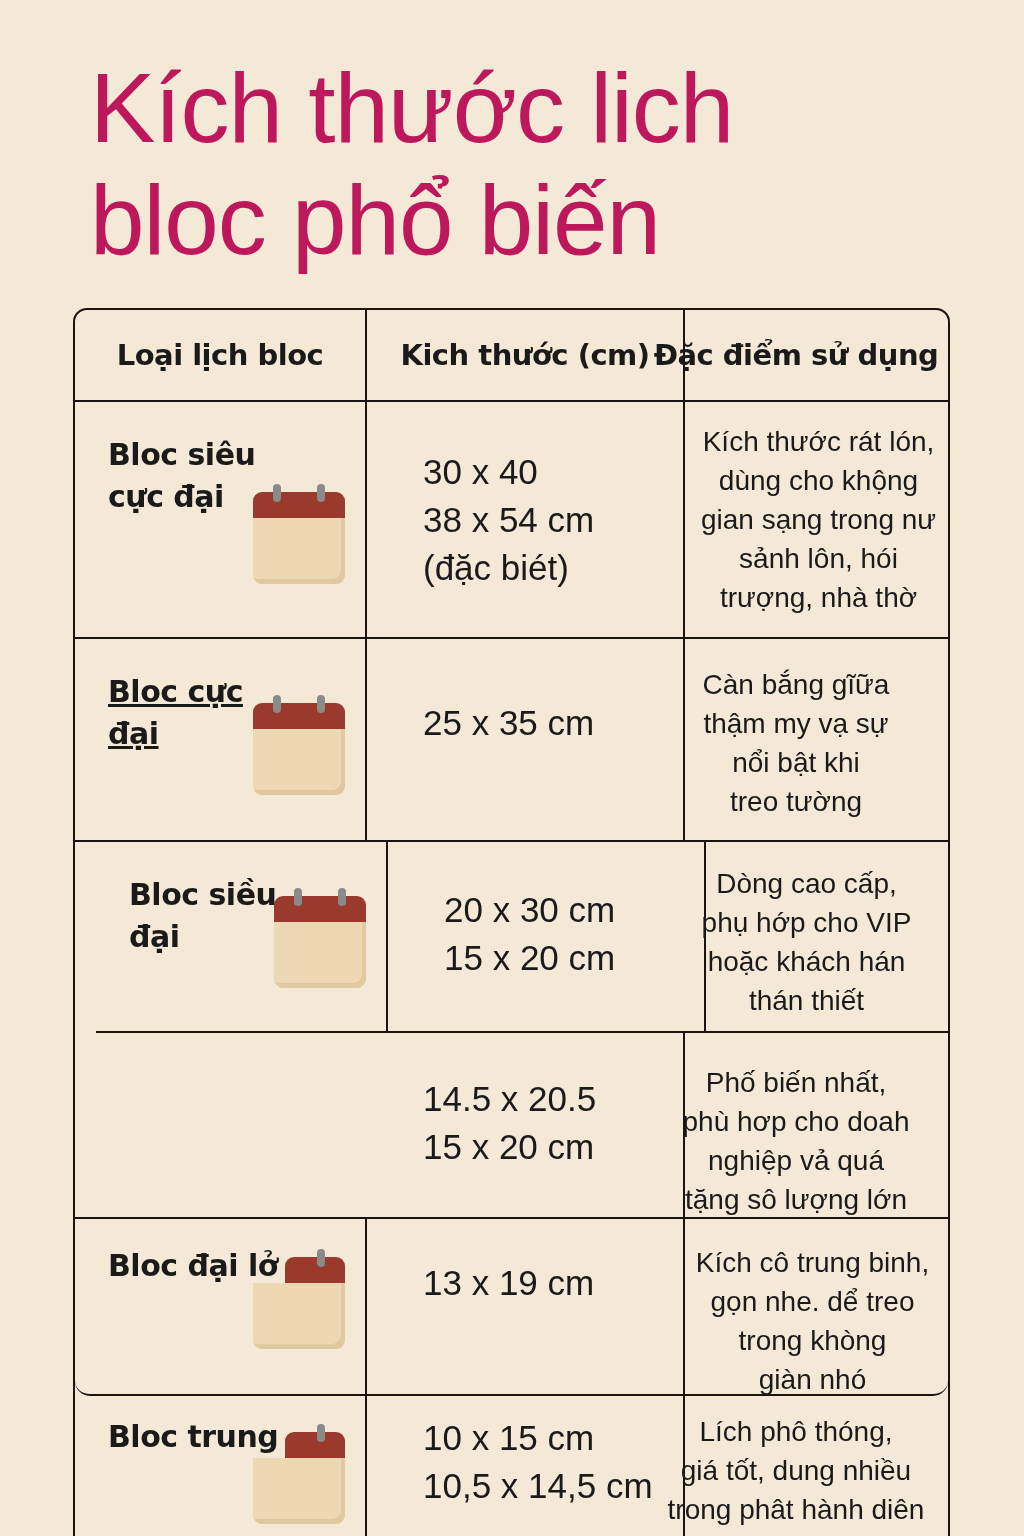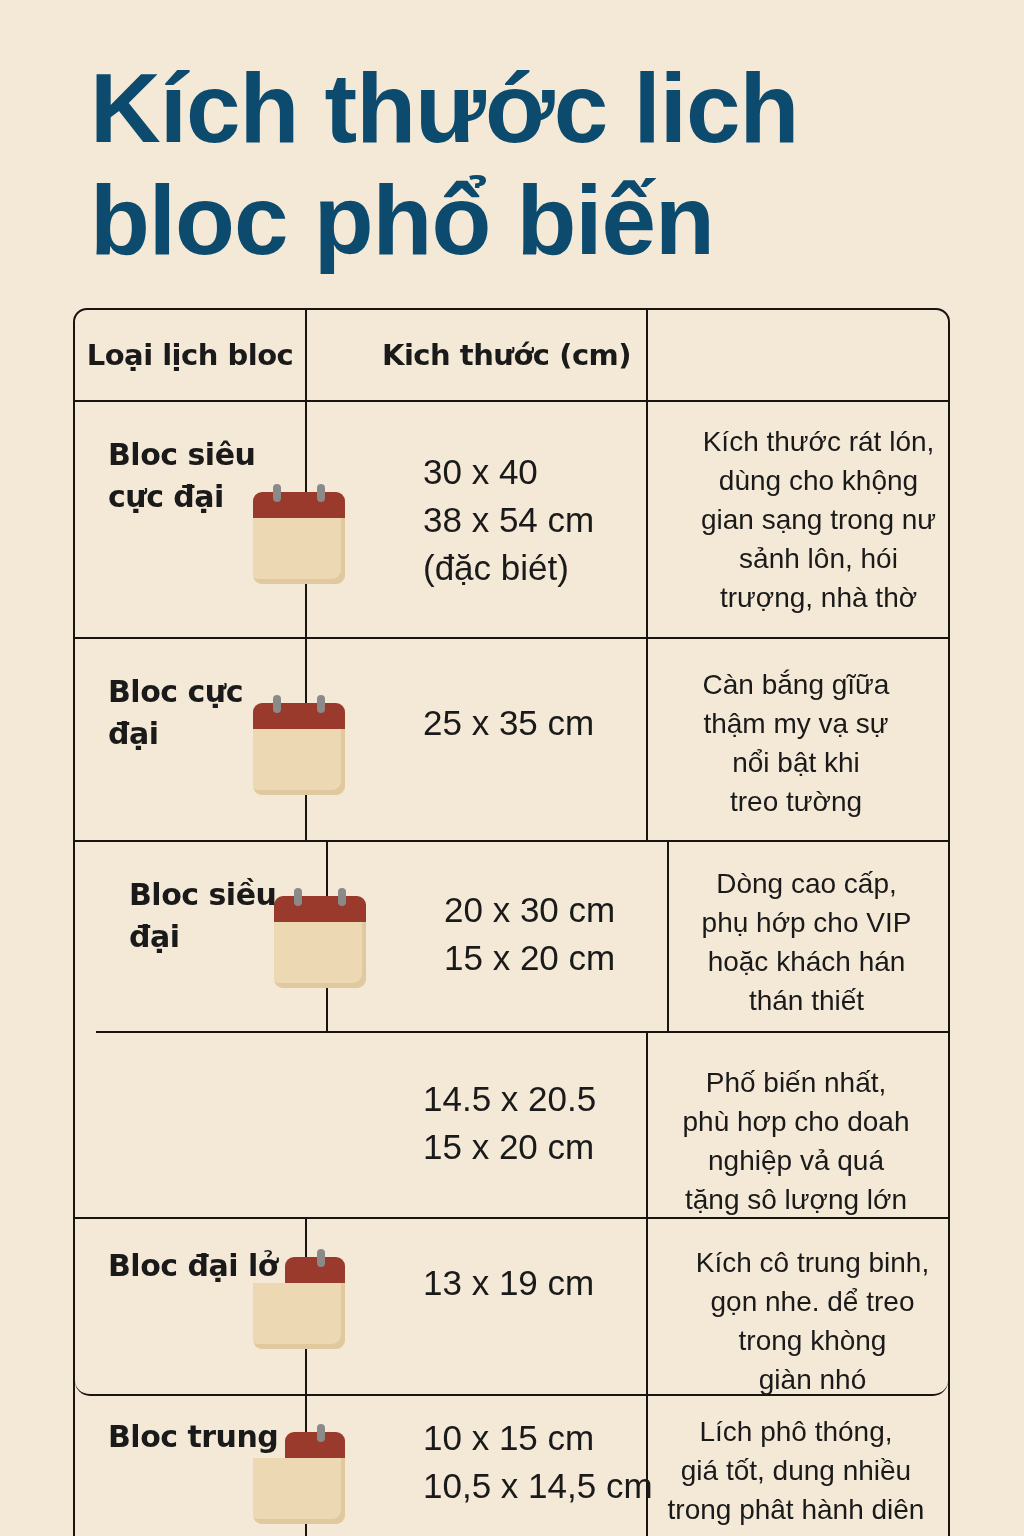--- a/index.html
+++ b/index.html
@@ -7,39 +7,39 @@
     width: 1024px; height: 1536px; overflow: hidden;
     background: #f4e9d7;
     font-family: "Liberation Sans", "DejaVu Sans", sans-serif;
     color: #1a1a1a;
     position: relative;
   }
   .title {
     position: absolute; left: 90px; top: 52px;
     margin: 0;
     font-family: "Liberation Sans", sans-serif;
-    font-weight: 700;
+    font-weight: 400;
     font-size: 98px;
     line-height: 112px;
-    color: #0c4a6e;
+    color: #be185d;
     letter-spacing: -1px;
   }
   .title span { display: block; }
   .table {
     position: absolute; left: 73px; top: 308px;
     width: 877px; height: 1240px;
     border: 2px solid #1a1410;
     border-radius: 14px 14px 0 0;
     box-sizing: border-box;
     overflow: hidden;
   }
   .row { position: absolute; left: 0; right: 0; border-bottom: 2px solid #1a1410; }
   .cell { position: absolute; top: 0; bottom: 0; box-sizing: border-box; }
-  .c1 { left: 0; width: 232px; border-right: 2px solid #1a1410; }
-  .c2 { left: 292px; width: 281px; border-right: 2px solid #1a1410; }
+  .c1 { left: 0; width: 292px; border-right: 2px solid #1a1410; }
+  .c2 { left: 292px; width: 318px; border-right: 2px solid #1a1410; }
   .c3 { left: 569px; right: 0; }
   .hdr .cell {
     display: flex; align-items: center; justify-content: center;
     font-family: "DejaVu Sans", sans-serif;
     font-weight: 700; font-size: 29px; letter-spacing: -0.5px;
     white-space: nowrap;
   }
   .name {
     position: absolute; left: 33px; top: 34px;
     font-family: "DejaVu Sans", sans-serif;
@@ -76,20 +76,21 @@
 <h1 class="title">
   <span>Kích thước lich</span>
   <span>bloc phổ biến</span>
 </h1>
 
 <div class="table">
 
   <div class="row hdr" style="top:0;height:90px;">
     <div class="cell c1">Loại lịch bloc</div>
     <div class="cell c2">Kich thước (cm)</div>
+    <div class="cell c3">Đặc điểm sử dụng</div>
   </div>
 
   <div class="row" style="top:90px;height:237px;">
     <div class="cell c1">
       <div class="name">Bloc siêu cực đại</div>
       <div class="cal" style="left:178px;top:84px;">
         <div class="ring" style="left:20px"></div>
           <div class="ring" style="left:64px"></div>
         <div class="top"></div>
           <div class="body"></div>
@@ -106,21 +107,21 @@
       <div class="desc" style="top:22px;padding-left:45px;">Kích thước rát lón,
   dùng cho khộng
 gian sạng trong nư
     sảnh lôn, hói
       trượng, nhà thờ</div>
     </div>
   </div>
 
   <div class="row" style="top:327px;height:203px;">
     <div class="cell c1">
-      <div class="name" style="width:150px;">Bloc cực đại</div>
+      <div class="name" style="width:150px;text-decoration:underline;">Bloc cực đại</div>
       <div class="cal" style="left:178px;top:58px;">
         <div class="ring" style="left:20px"></div>
           <div class="ring" style="left:64px"></div>
         <div class="top"></div>
           <div class="body"></div>
       </div>
     </div>
     <div class="cell c2">
       <div class="size" style="top:62px;">
         <div>25 x 35 cm</div>

